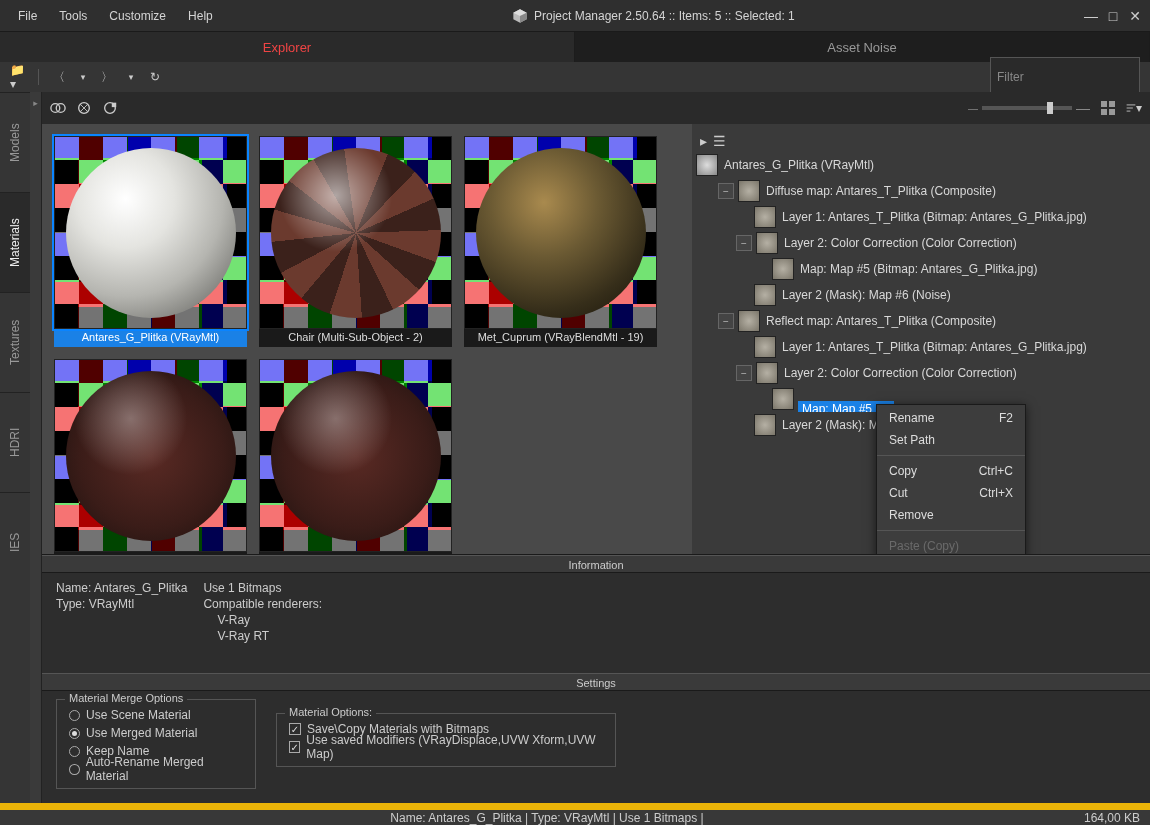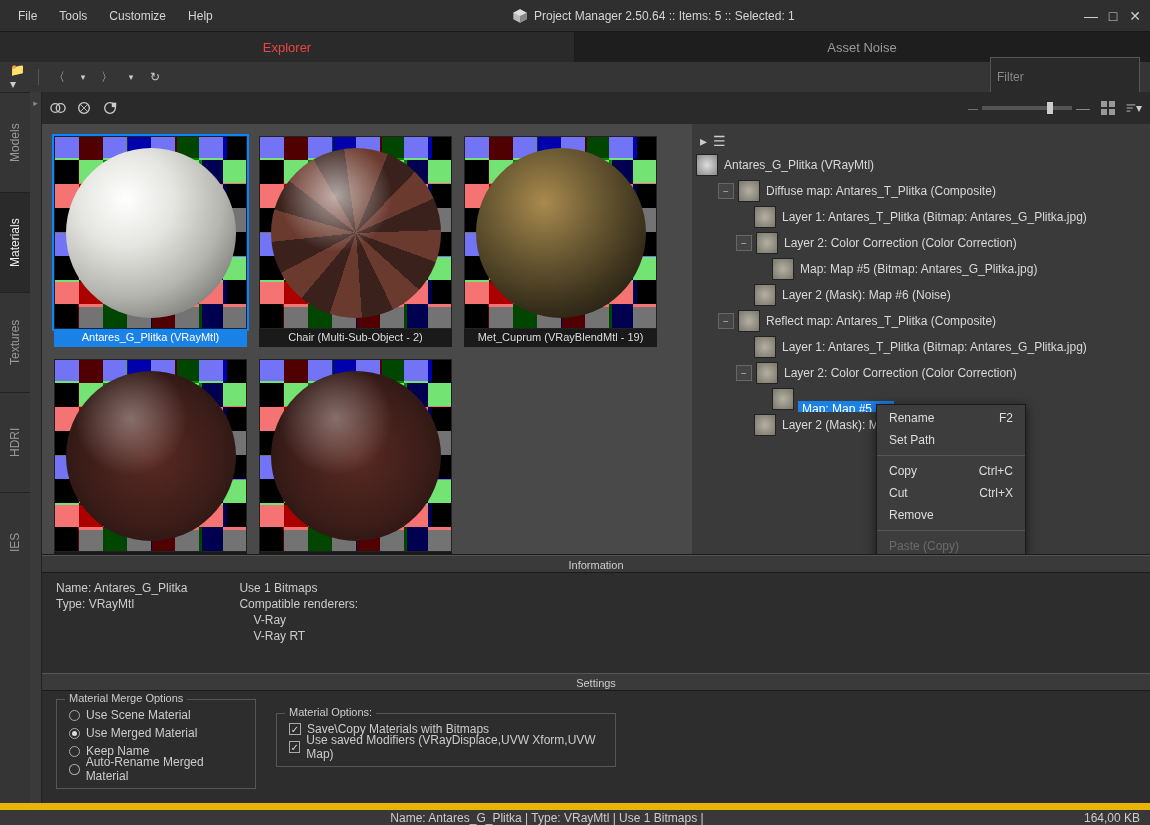--- a/index.html
+++ b/index.html
@@ -194,21 +194,21 @@
 .context-menu .mi.disabled { color:#6a6a6a; }
 .context-menu .sep { height:1px; background:#555; margin:4px 0; }
 
 
 .info-header {
   height:18px; background:#3a3a3a; border-top:1px solid #555; border-bottom:1px solid #1a1a1a;
   text-align:center; font-size:11px; color:#ccc; line-height:18px;
 }
 .info-body {
   height:100px; background:#2d2d2d; padding:8px 14px;
-  display:flex; gap:52px; font-size:12px; color:#ccc;
+  display:flex; gap:16px; font-size:12px; color:#ccc;
 }
 .info-body .col { display:flex; flex-direction:column; gap:2px; }
 
 
 .settings-body {
   flex:0 0 auto; background:#2d2d2d; padding:8px 14px 14px;
   display:flex; gap:20px; align-items:flex-start; font-size:12px;
 }
 .fieldset {
   border:1px solid #555; padding:6px 12px 10px; position:relative;

